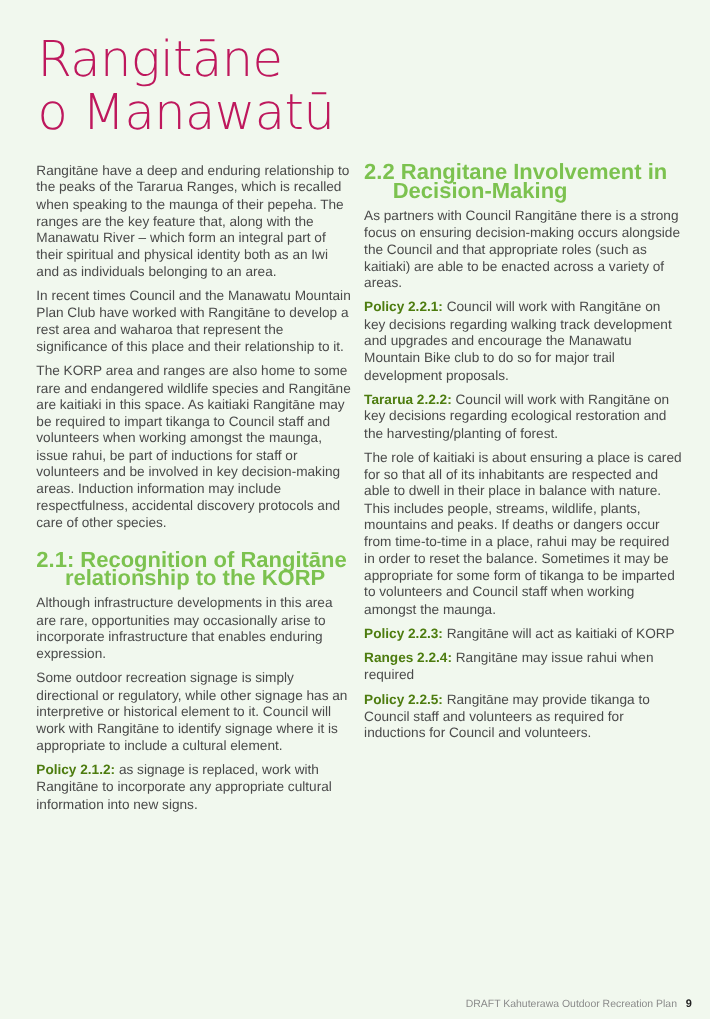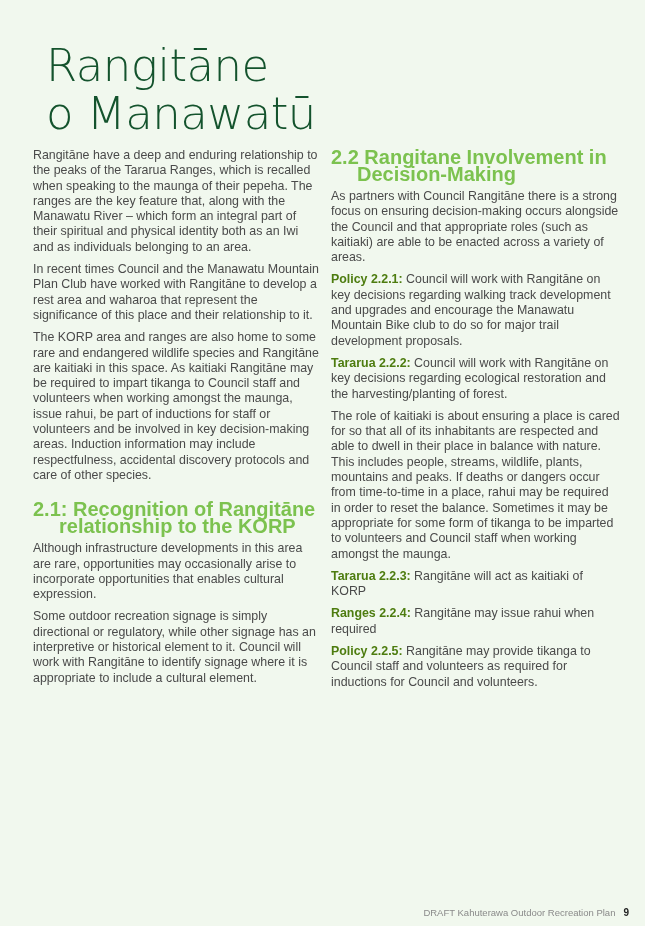--- a/index.html
+++ b/index.html
@@ -7,26 +7,26 @@
     width: 645px; height: 926px;
     background: #f1f8ee;
     position: relative;
     overflow: hidden;
     font-family: "Liberation Sans", sans-serif;
     color: #4a4a4a;
   }
   .title {
     position: absolute;
     left: 34px; top: 30px;
-    margin: 12px;
+    margin: 0;
     font-family: "DejaVu Sans", sans-serif;
     font-weight: 200;
     font-size: 45px;
     line-height: 48px;
-    color: #14532d;
+    color: #be185d;
     letter-spacing: -0.5px;
   }
   .title span { display: block; }
   .col {
     position: absolute;
     top: 148px;
     width: 286px;
     font-size: 12.4px;
     line-height: 15.3px;
   }
@@ -59,30 +59,31 @@
 <h1 class="title">
   <span>Rangitāne</span>
   <span>o Manawatū</span>
 </h1>
 
 <div class="col col-left">
   <p>Rangitāne have a deep and enduring relationship to the peaks of the Tararua Ranges, which is recalled when speaking to the maunga of their pepeha. The ranges are the key feature that, along with the Manawatu River – which form an integral part of their spiritual and physical identity both as an Iwi and as individuals belonging to an area.</p>
   <p>In recent times Council and the Manawatu Mountain Plan Club have worked with Rangitāne to develop a rest area and waharoa that represent the significance of this place and their relationship to it.</p>
   <p>The KORP area and ranges are also home to some rare and endangered wildlife species and Rangitāne are kaitiaki in this space. As kaitiaki Rangitāne may be required to impart tikanga to Council staff and volunteers when working amongst the maunga, issue rahui, be part of inductions for staff or volunteers and be involved in key decision-making areas. Induction information may include respectfulness, accidental discovery protocols and care of other species.</p>
   <h2>2.1: Recognition of Rangitāne relationship to the KORP</h2>
-  <p>Although infrastructure developments in this area are rare, opportunities may occasionally arise to incorporate opportunities that enables cultural expression.</p>
+  <p>Although infrastructure developments in this area are rare, opportunities may occasionally arise to incorporate infrastructure that enables enduring expression.</p>
   <p>Some outdoor recreation signage is simply directional or regulatory, while other signage has an interpretive or historical element to it. Council will work with Rangitāne to identify signage where it is appropriate to include a cultural element.</p>
+  <p><span class="policy-label">Policy 2.1.2:</span><span> as signage is replaced, work with Rangitāne to incorporate any appropriate cultural information into new signs.</span></p>
 </div>
 
 <div class="col col-right">
   <h2>2.2 Rangitane Involvement in Decision-Making</h2>
   <p>As partners with Council Rangitāne there is a strong focus on ensuring decision-making occurs alongside the Council and that appropriate roles (such as kaitiaki) are able to be enacted across a variety of areas.</p>
   <p><span class="policy-label">Policy 2.2.1:</span><span> Council will work with Rangitāne on key decisions regarding walking track development and upgrades and encourage the Manawatu Mountain Bike club to do so for major trail development proposals.</span></p>
   <p><span class="policy-label">Tararua 2.2.2:</span><span> Council will work with Rangitāne on key decisions regarding ecological restoration and the harvesting/planting of forest.</span></p>
   <p>The role of kaitiaki is about ensuring a place is cared for so that all of its inhabitants are respected and able to dwell in their place in balance with nature. This includes people, streams, wildlife, plants, mountains and peaks. If deaths or dangers occur from time-to-time in a place, rahui may be required in order to reset the balance. Sometimes it may be appropriate for some form of tikanga to be imparted to volunteers and Council staff when working amongst the maunga.</p>
-  <p><span class="policy-label">Tararua 2.2.3:</span><span> Rangitāne will act as kaitiaki of KORP</span></p>
+  <p><span class="policy-label">Policy 2.2.3:</span><span> Rangitāne will act as kaitiaki of KORP</span></p>
   <p><span class="policy-label">Ranges 2.2.4:</span><span> Rangitāne may issue rahui when required</span></p>
   <p><span class="policy-label">Policy 2.2.5:</span><span> Rangitāne may provide tikanga to Council staff and volunteers as required for inductions for Council and volunteers.</span></p>
 </div>
 
 <div class="footer">
   <span>DRAFT Kahuterawa Outdoor Recreation Plan</span><span class="pg">9</span>
 </div>
 
 </body></html>

